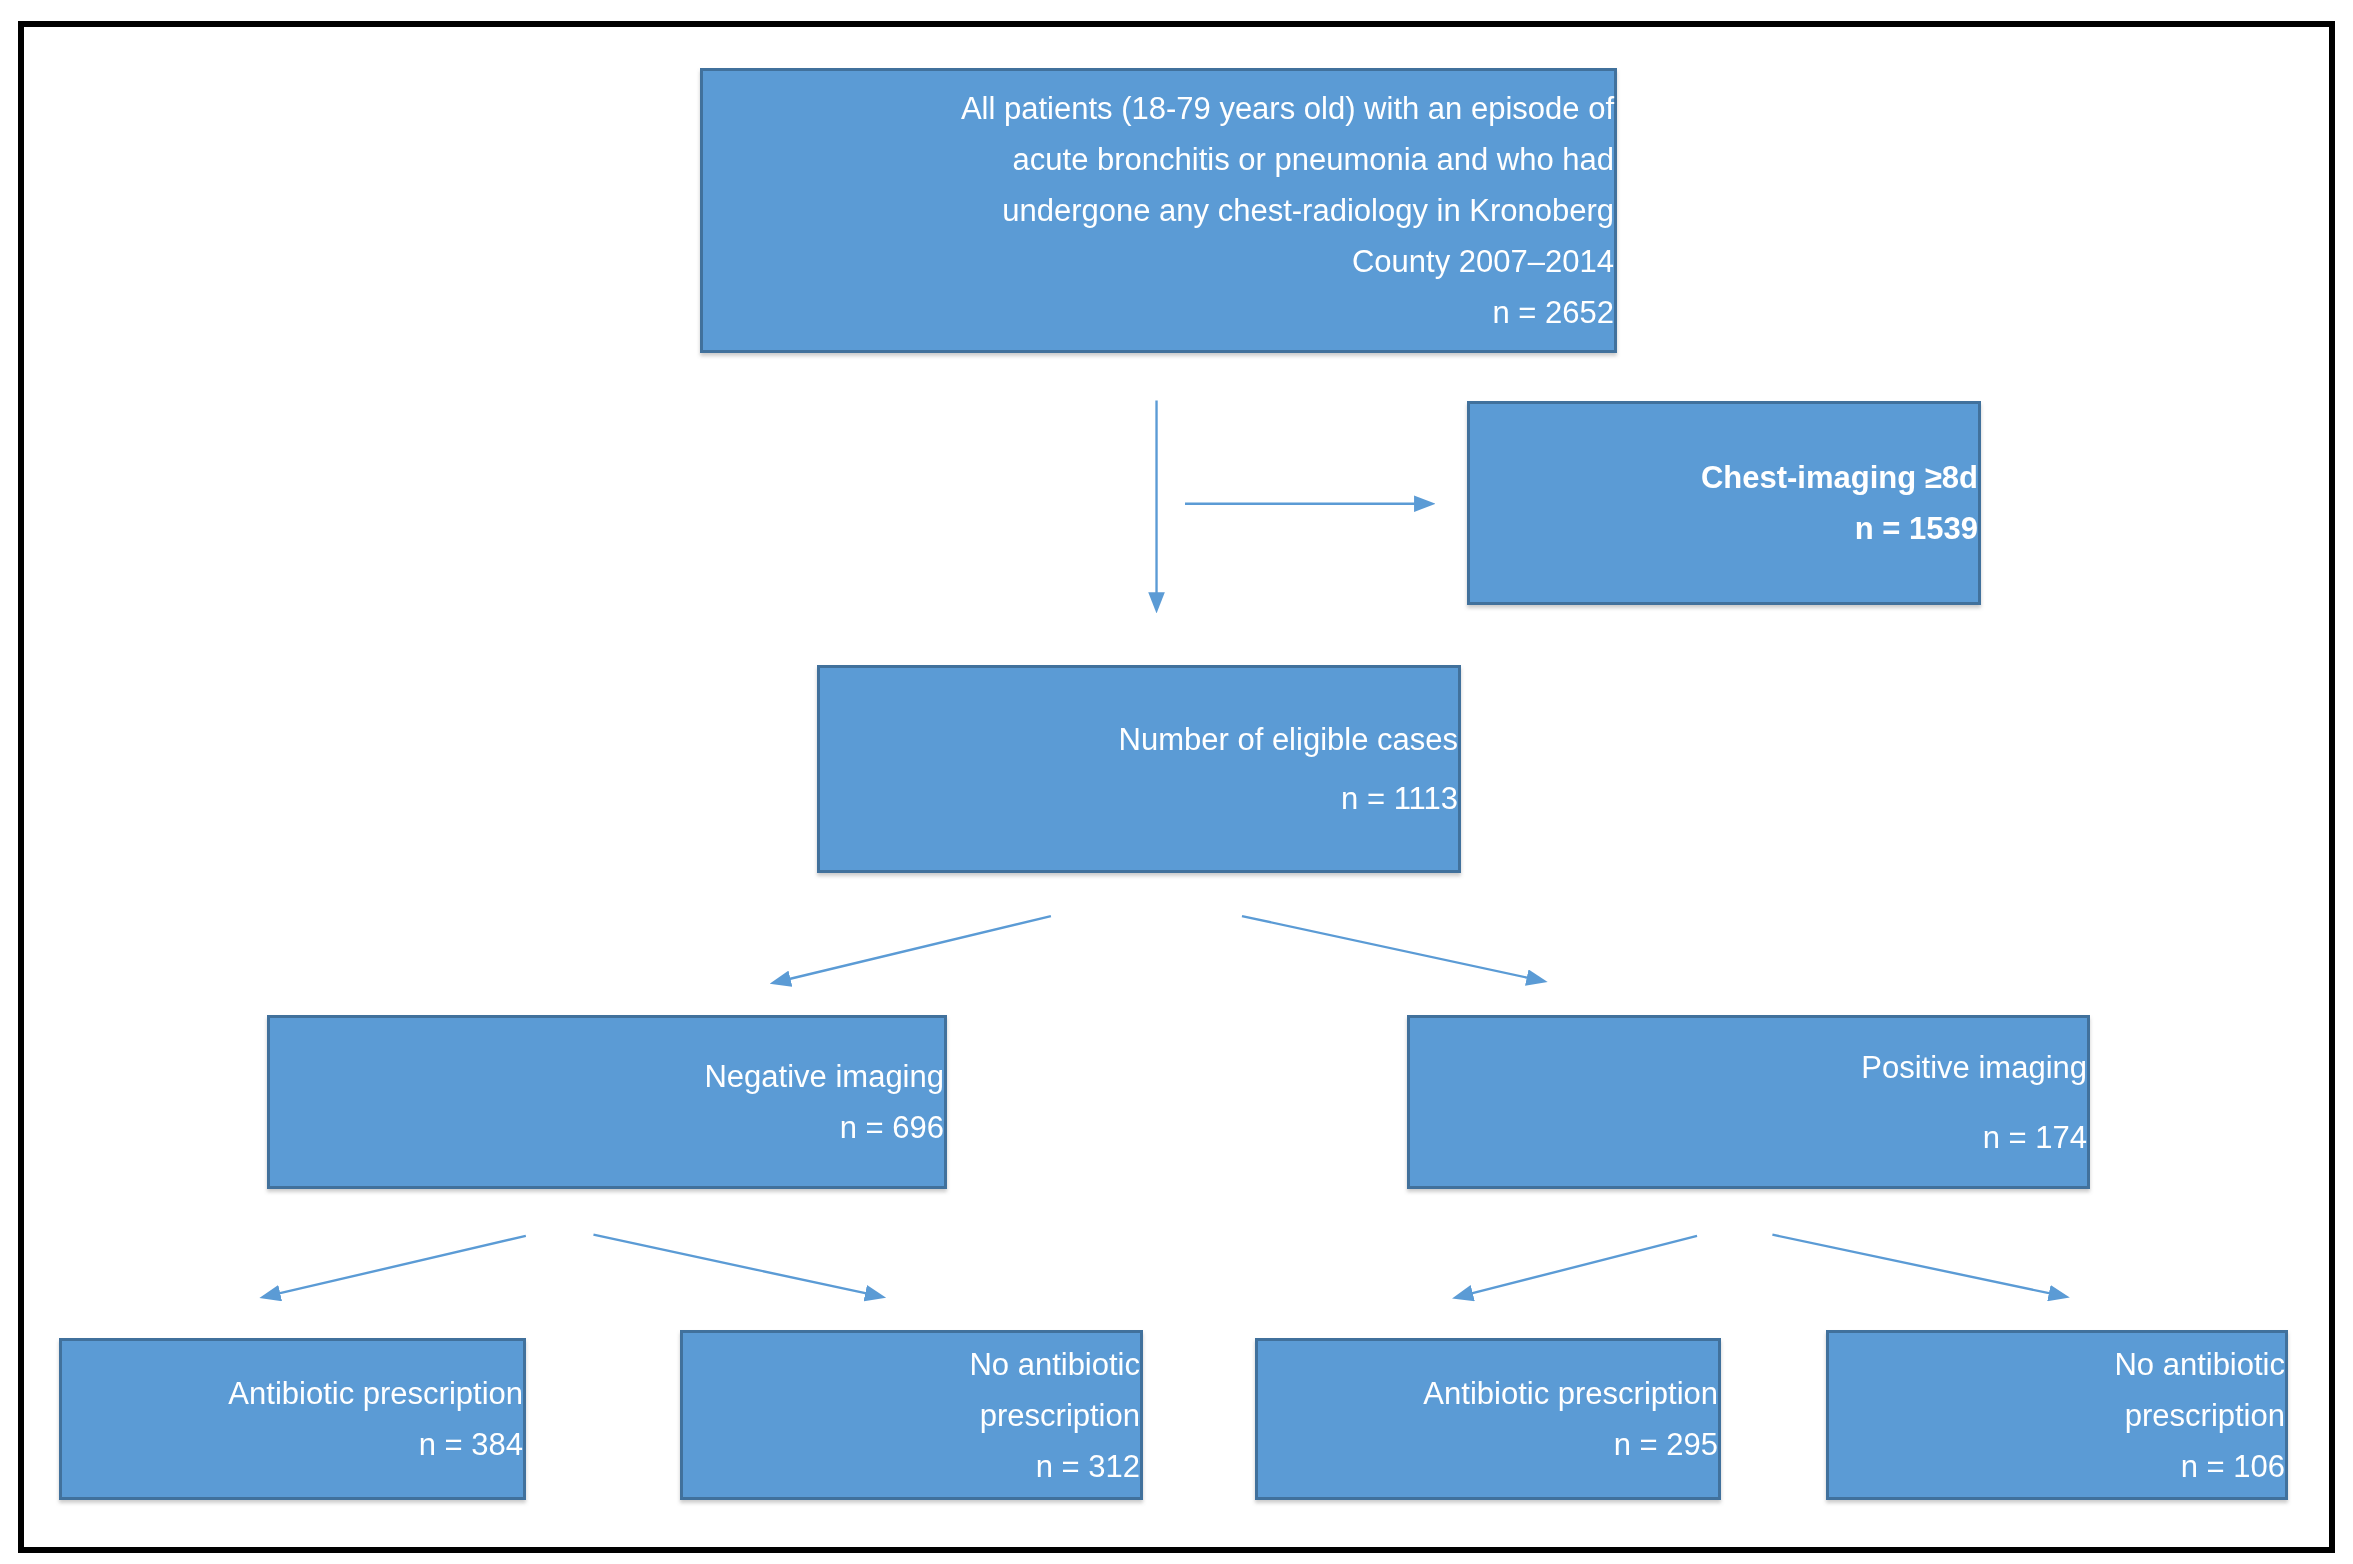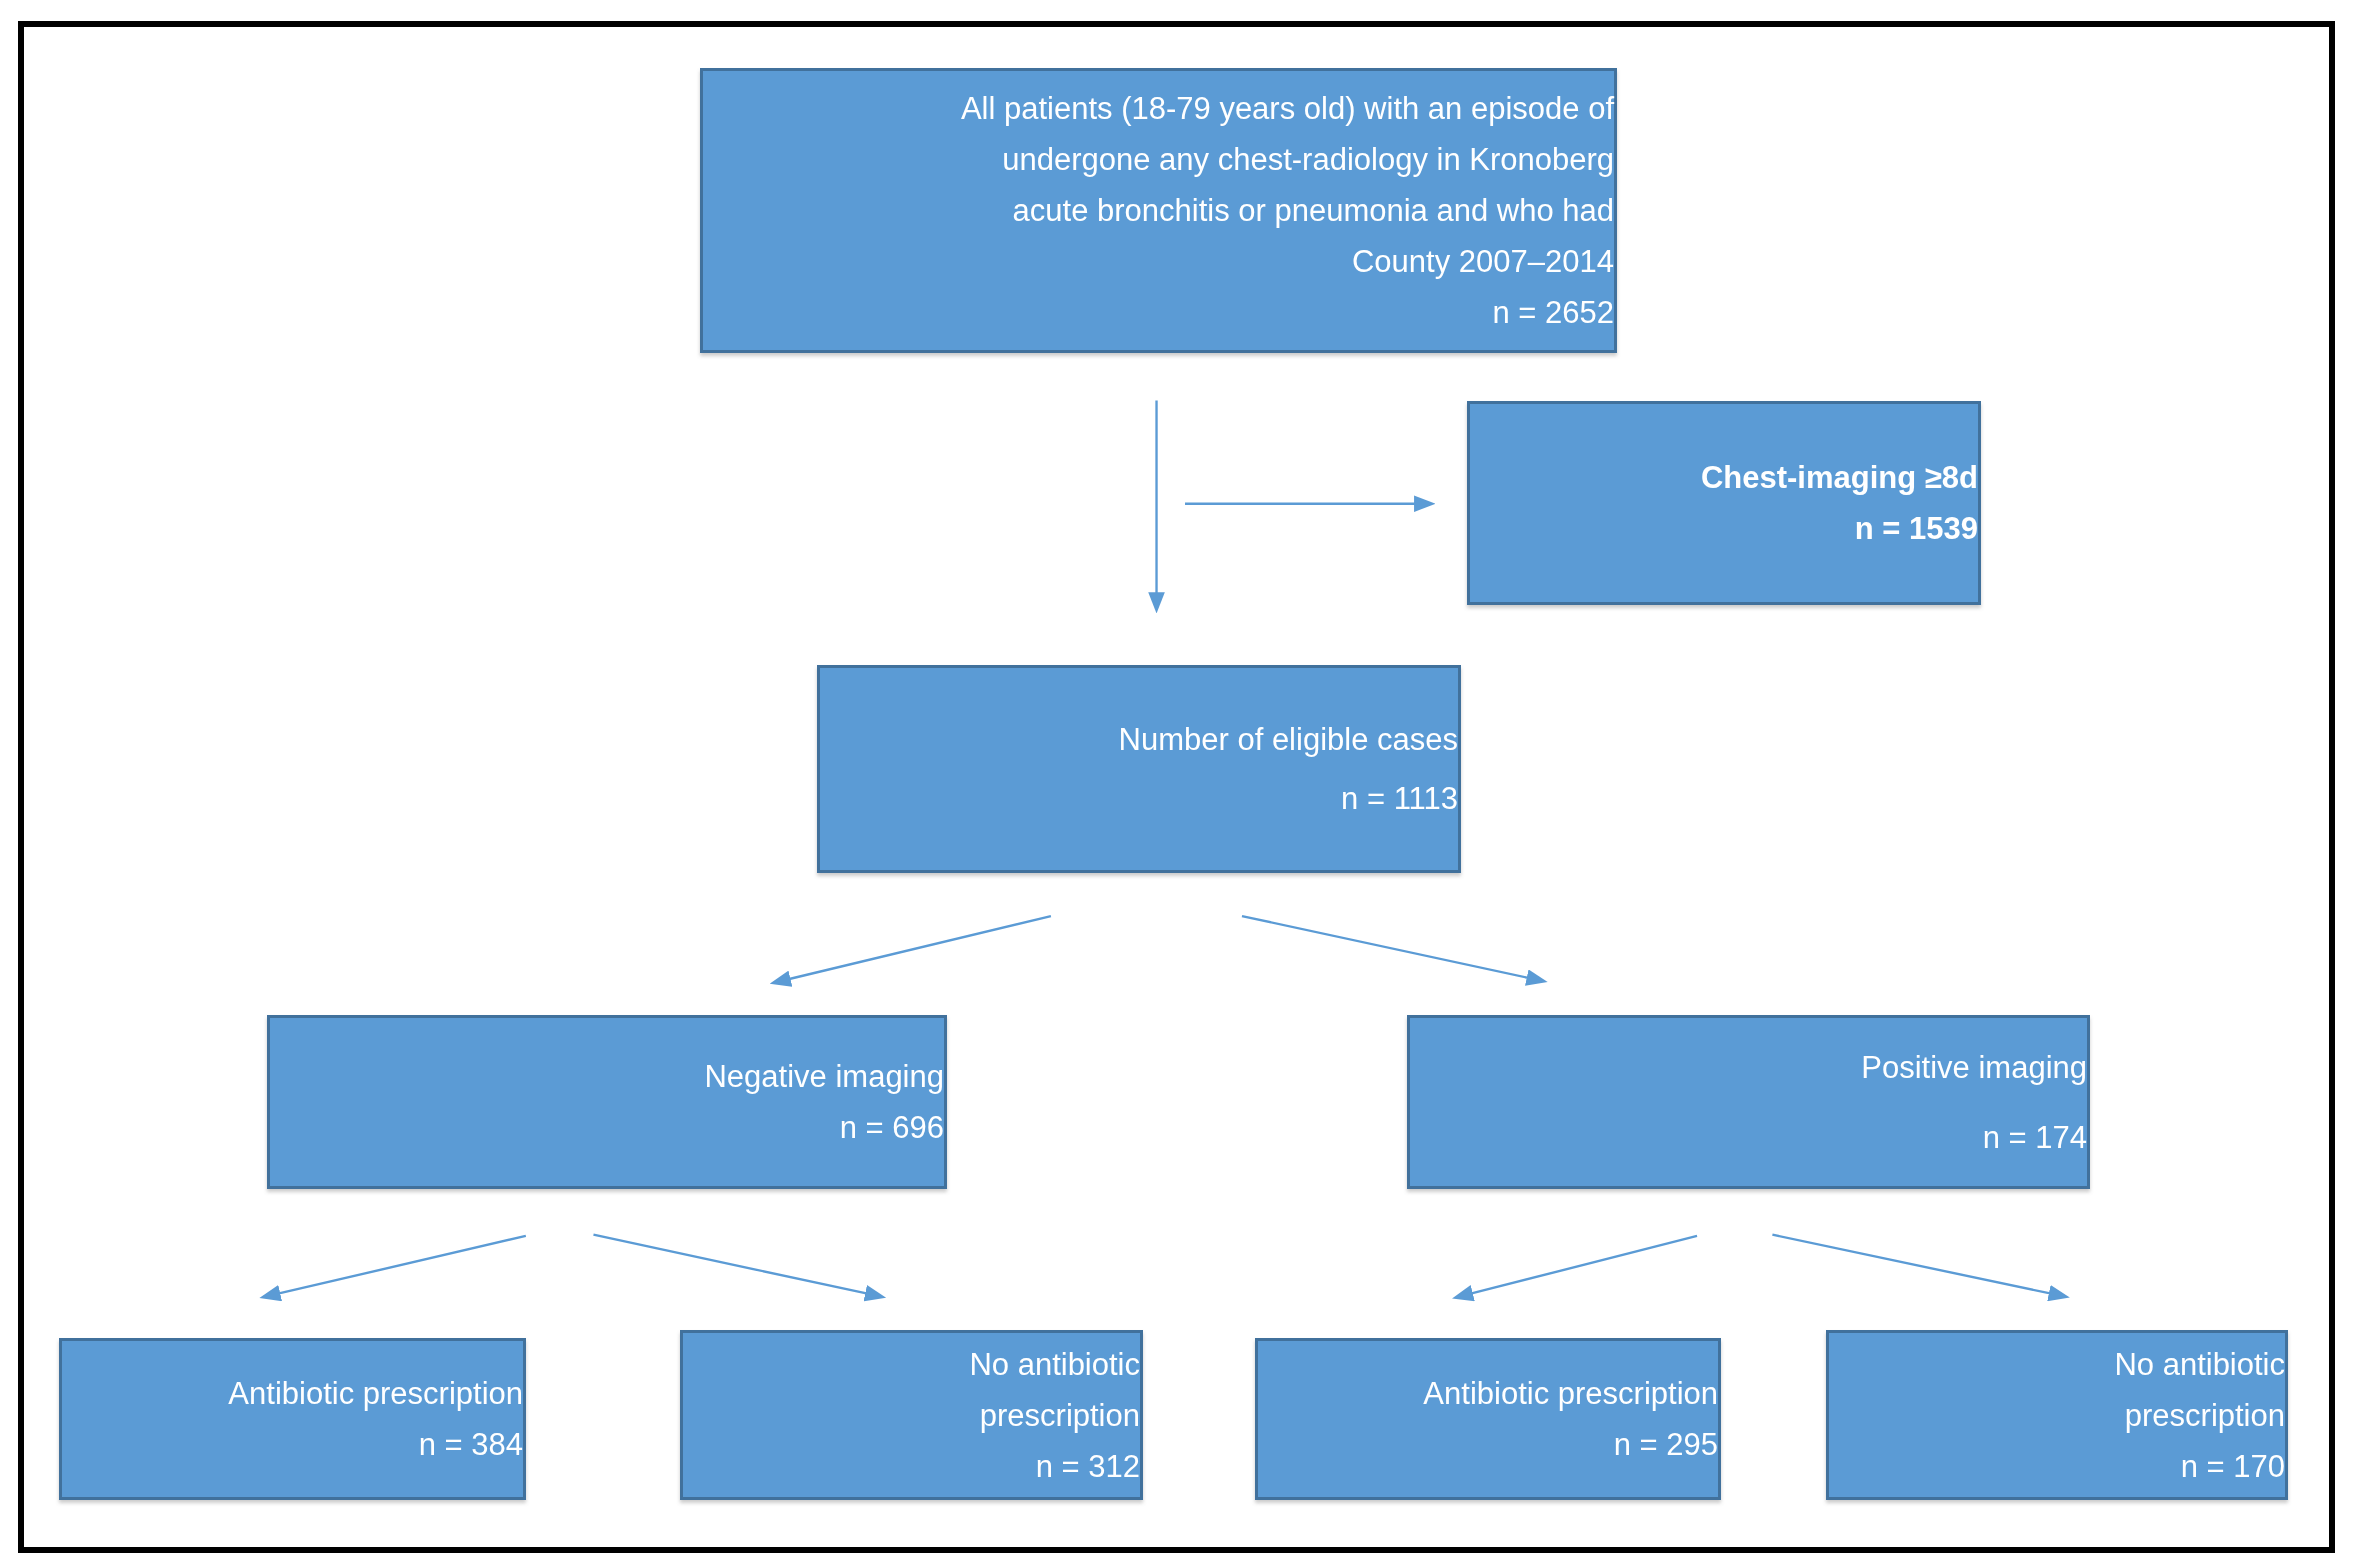--- a/index.html
+++ b/index.html
@@ -75,22 +75,22 @@
     <line class="arrow-line" x1="1771" y1="1544" x2="1330" y2="1650" marker-end="url(#ah)"></line>
     <line class="arrow-line" x1="2093" y1="1544" x2="2575" y2="1648" marker-end="url(#ah)"></line>
     <line class="arrow-line" x1="886" y1="2083" x2="470" y2="2180" marker-end="url(#ah)"></line>
     <line class="arrow-line" x1="1000" y1="2081" x2="1460" y2="2180" marker-end="url(#ah)"></line>
     <line class="arrow-line" x1="2860" y1="2083" x2="2480" y2="2180" marker-end="url(#ah)"></line>
     <line class="arrow-line" x1="2987" y1="2081" x2="3455" y2="2180" marker-end="url(#ah)"></line>
   </svg>
 
   <div class="node" style="left:700px; top:68px; width:917px; height:285px;">
     <div class="ln">All patients (18-79 years old) with an episode of</div>
+    <div class="ln">acute bronchitis or pneumonia and who had</div>
     <div class="ln">undergone any chest-radiology in Kronoberg</div>
-    <div class="ln">acute bronchitis or pneumonia and who had</div>
     <div class="ln">County 2007–2014</div>
     <div class="ln">n = 2652</div>
   </div>
 
   <div class="node" style="left:1467px; top:401px; width:514px; height:204px;font-weight:bold;">
     <div class="ln">Chest-imaging ≥8d</div>
     <div class="ln">n = 1539</div>
   </div>
 
   <div class="node" style="left:817px; top:665px; width:644px; height:208px;gap:8px;">
@@ -120,17 +120,17 @@
   </div>
 
   <div class="node" style="left:1255px; top:1338px; width:466px; height:162px;">
     <div class="ln">Antibiotic prescription</div>
     <div class="ln">n = 295</div>
   </div>
 
   <div class="node" style="left:1826px; top:1330px; width:462px; height:170px;">
     <div class="ln">No antibiotic</div>
     <div class="ln">prescription</div>
-    <div class="ln">n = 170</div>
+    <div class="ln">n = 106</div>
   </div>
 
 </div>
 
 
 </body></html>

